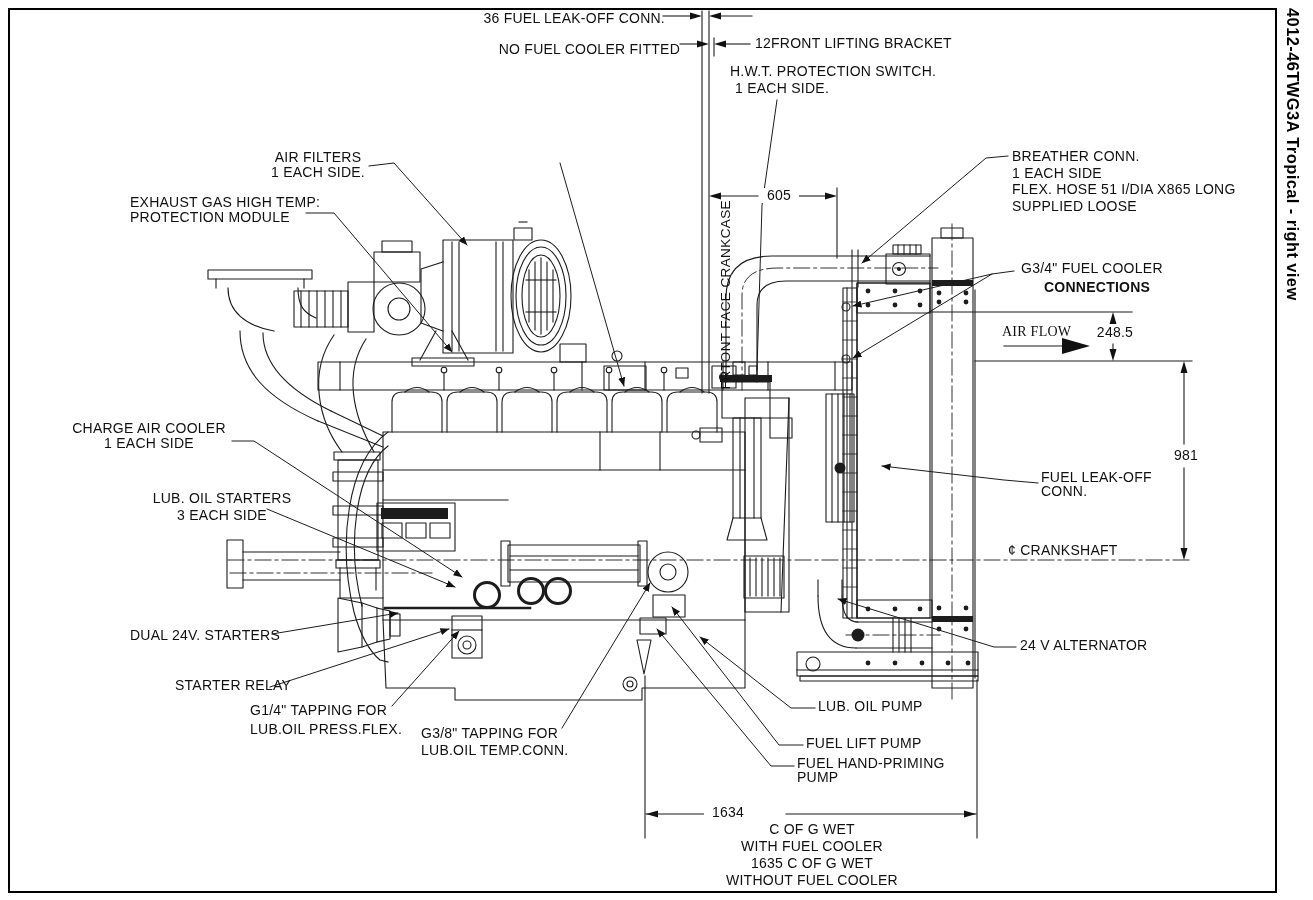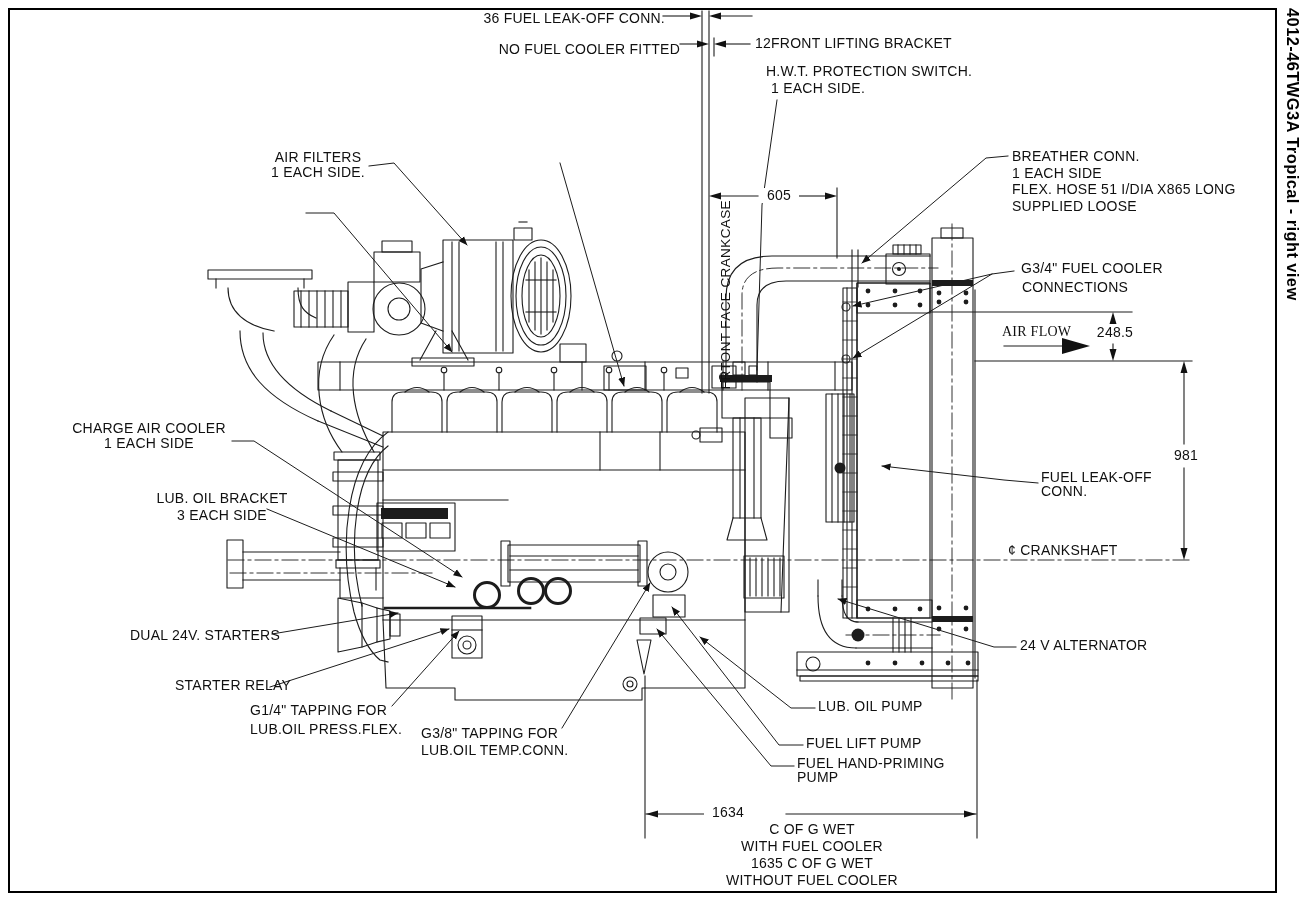--- a/index.html
+++ b/index.html
@@ -400,57 +400,61 @@
         <polyline points="803,745 779,745 672,607" marker-end="url(#ah)"></polyline>
         <polyline points="794,766 771,766 657,629" marker-end="url(#ah)"></polyline>
       </g>
     </g>
   </svg>
 
   <div class="label" style="right:648px;top:11px;">36 FUEL LEAK-OFF CONN.</div>
   <div class="label" style="right:633px;top:32px;margin-top:10px;">NO FUEL COOLER FITTED</div>
   <div class="label" style="left:755px;top:36px;">12FRONT LIFTING BRACKET</div>
 
-  <div class="label lh165" style="left:730px;top:63px;margin-left:36px;">
+  <div class="label lh165" style="left:730px;top:63px;">
     <div>H.W.T. PROTECTION SWITCH.</div>
     <div style="margin-left:5px;">1 EACH SIDE.</div>
   </div>
 
 
   <div class="label ctr" style="left:248px;top:150px;width:140px;">
     <div>AIR FILTERS</div>
     <div>1 EACH SIDE.</div>
   </div>
 
+  <div class="label" style="left:130px;top:195px;">
+    <div>EXHAUST GAS HIGH TEMP:</div>
+    <div>PROTECTION MODULE</div>
+  </div>
 
   <div class="label lh165" style="left:1012px;top:148px;">
     <div>BREATHER CONN.</div>
     <div>1 EACH SIDE</div>
     <div>FLEX. HOSE 51 I/DIA X865 LONG</div>
     <div>SUPPLIED LOOSE</div>
   </div>
 
   <div class="label lh19" style="left:1021px;top:261px;">
     <div>G3/4" FUEL COOLER</div>
-    <div style="margin-left:1px;">CONNECTIONS</div>
+    <div style="margin-left:23px;font-weight:bold;">CONNECTIONS</div>
   </div>
 
   <div class="label" style="left:1002px;top:324px;font-family:Liberation Serif, serif;">AIR FLOW</div>
   <div class="label dim" style="left:1091px;top:325px;width:44px;">248.5</div>
   <div class="label dim" style="left:759px;top:188px;width:36px;">605</div>
   <div class="label dim" style="left:1166px;top:448px;width:36px;">981</div>
   <div class="label dim" style="left:704px;top:805px;width:44px;">1634</div>
 
   <div class="label ctr" style="left:63px;top:421px;width:172px;">
     <div>CHARGE AIR COOLER</div>
     <div>1 EACH SIDE</div>
   </div>
 
   <div class="label ctr" style="left:136px;top:490px;width:172px;line-height:17px;">
-    <div>LUB. OIL BRACKET</div>
+    <div>LUB. OIL STARTERS</div>
     <div>3 EACH SIDE</div>
   </div>
 
   <div class="label tight" style="left:1041px;top:471px;">
     <div>FUEL LEAK-OFF</div>
     <div>CONN.</div>
   </div>
 
   <div class="label" style="left:1008px;top:543px;">¢ CRANKSHAFT</div>
   <div class="label" style="left:1020px;top:638px;">24 V ALTERNATOR</div>

